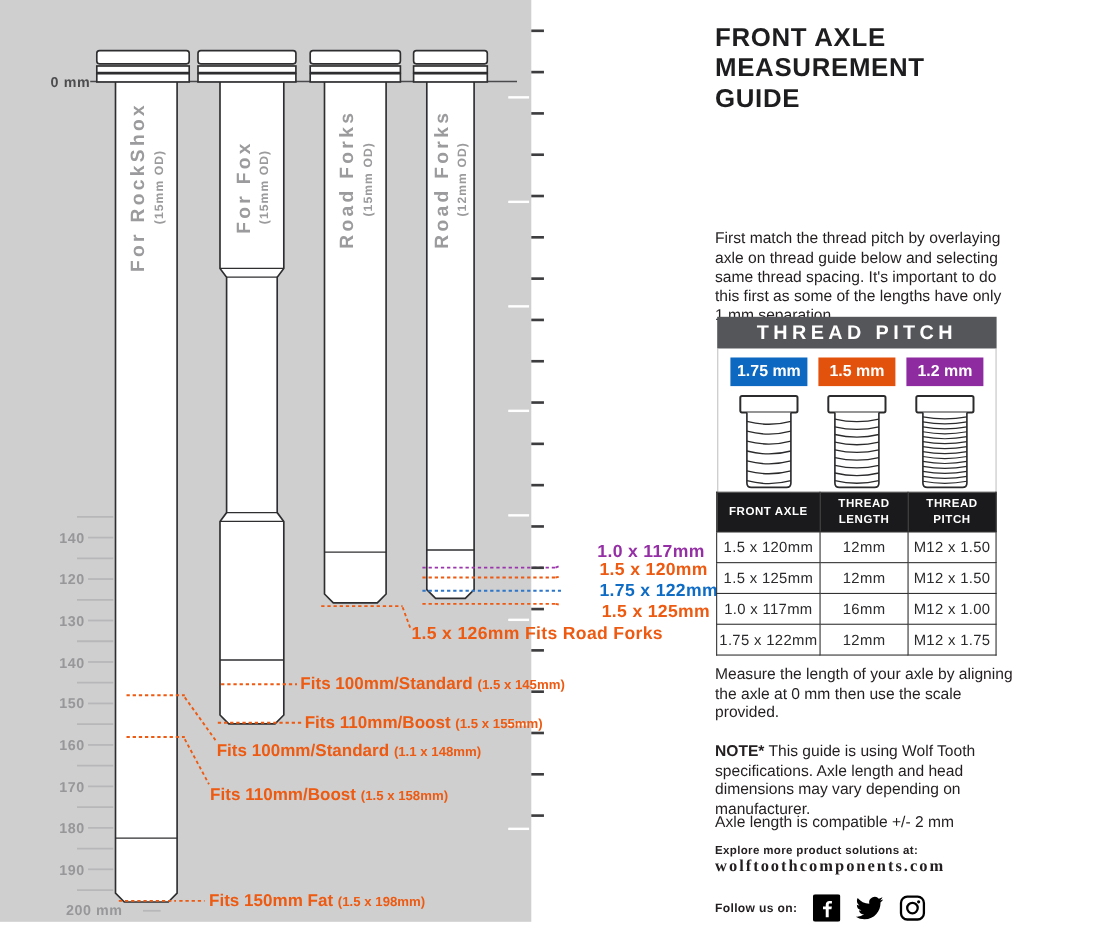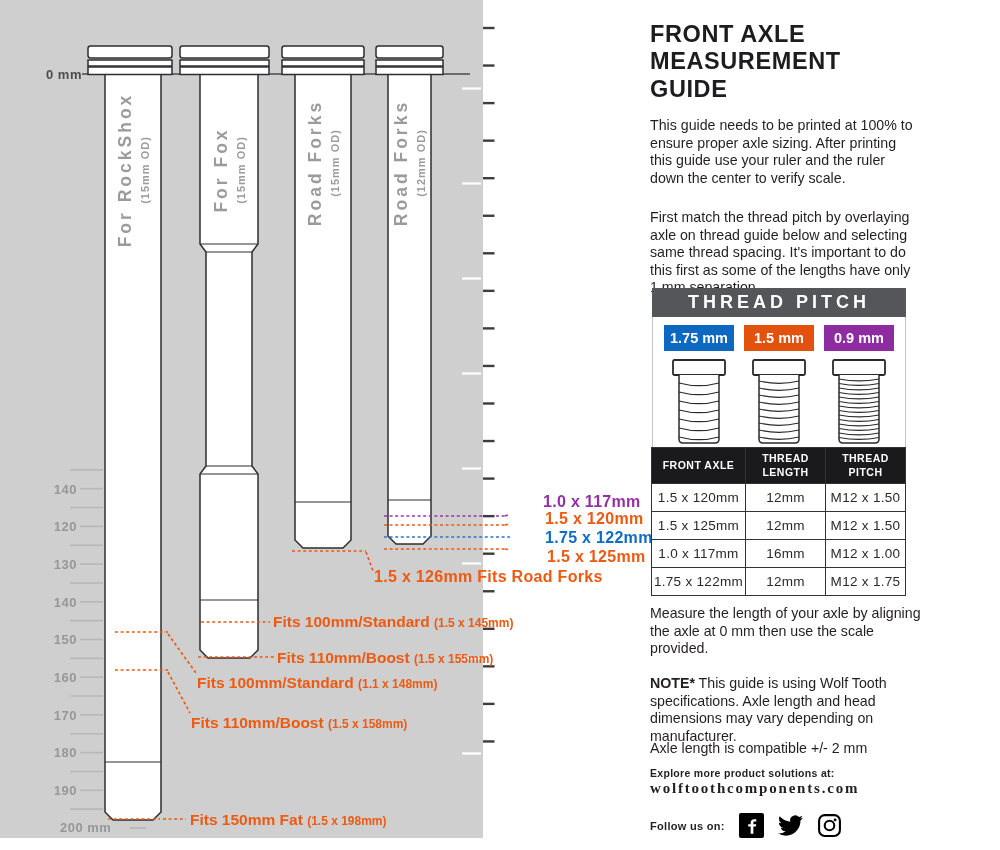--- a/index.html
+++ b/index.html
@@ -230,30 +230,29 @@
   <div class="fits-label" style="left:190px;top:811px;">
     <span>Fits 150mm Fat </span><span class="paren">(1.5 x 198mm)</span>
   </div>
 
   <h1 class="title">
     <span>FRONT AXLE</span>
     <span>MEASUREMENT</span>
     <span>GUIDE</span>
   </h1>
 
-  <p class="para" style="top:103px;">This guide needs to be printed at 100% to ensure proper axle sizing. After printing this guide use your ruler and the ruler down the center to verify scale.</p>
   <p class="para" style="top:195px;">First match the thread pitch by overlaying axle on thread guide below and selecting same thread spacing. It's important to do this first as some of the lengths have only 1 mm separation.</p>
 
   <div class="thread-panel">
     <div class="tp-header">THREAD PITCH</div>
     <div class="tp-body">
       <div class="chip-row">
         <div class="chip" style="background: rgb(12, 104, 192);">1.75 mm</div>
         <div class="chip" style="background: rgb(226, 82, 12);">1.5 mm</div>
-        <div class="chip" style="background: rgb(142, 43, 160);">0.9 mm</div>
+        <div class="chip" style="background: rgb(142, 43, 160);">1.2 mm</div>
       </div>
       <div class="bolt-row">
         <svg class="bolt" width="66" height="90" viewBox="0 0 66 90">
           <rect x="7" y="3" width="52" height="15" rx="1.5" fill="#fff" stroke="#2b2b2d" stroke-width="1.8"></rect>
           <path d="M13,18 V82 Q13,86 17,86 H49 Q53,86 53,82 V18" fill="#fff" stroke="#2b2b2d" stroke-width="1.5"></path>
           <g fill="none" stroke="#2b2b2d" stroke-width="1.2">
             <path d="M13,26 c13,3.5 27,3.5 40,0"></path>
               <path d="M13,35 c13,3.5 27,3.5 40,0"></path>
             <path d="M13,44 c13,3.5 27,3.5 40,0"></path>
               <path d="M13,53 c13,3.5 27,3.5 40,0"></path>

